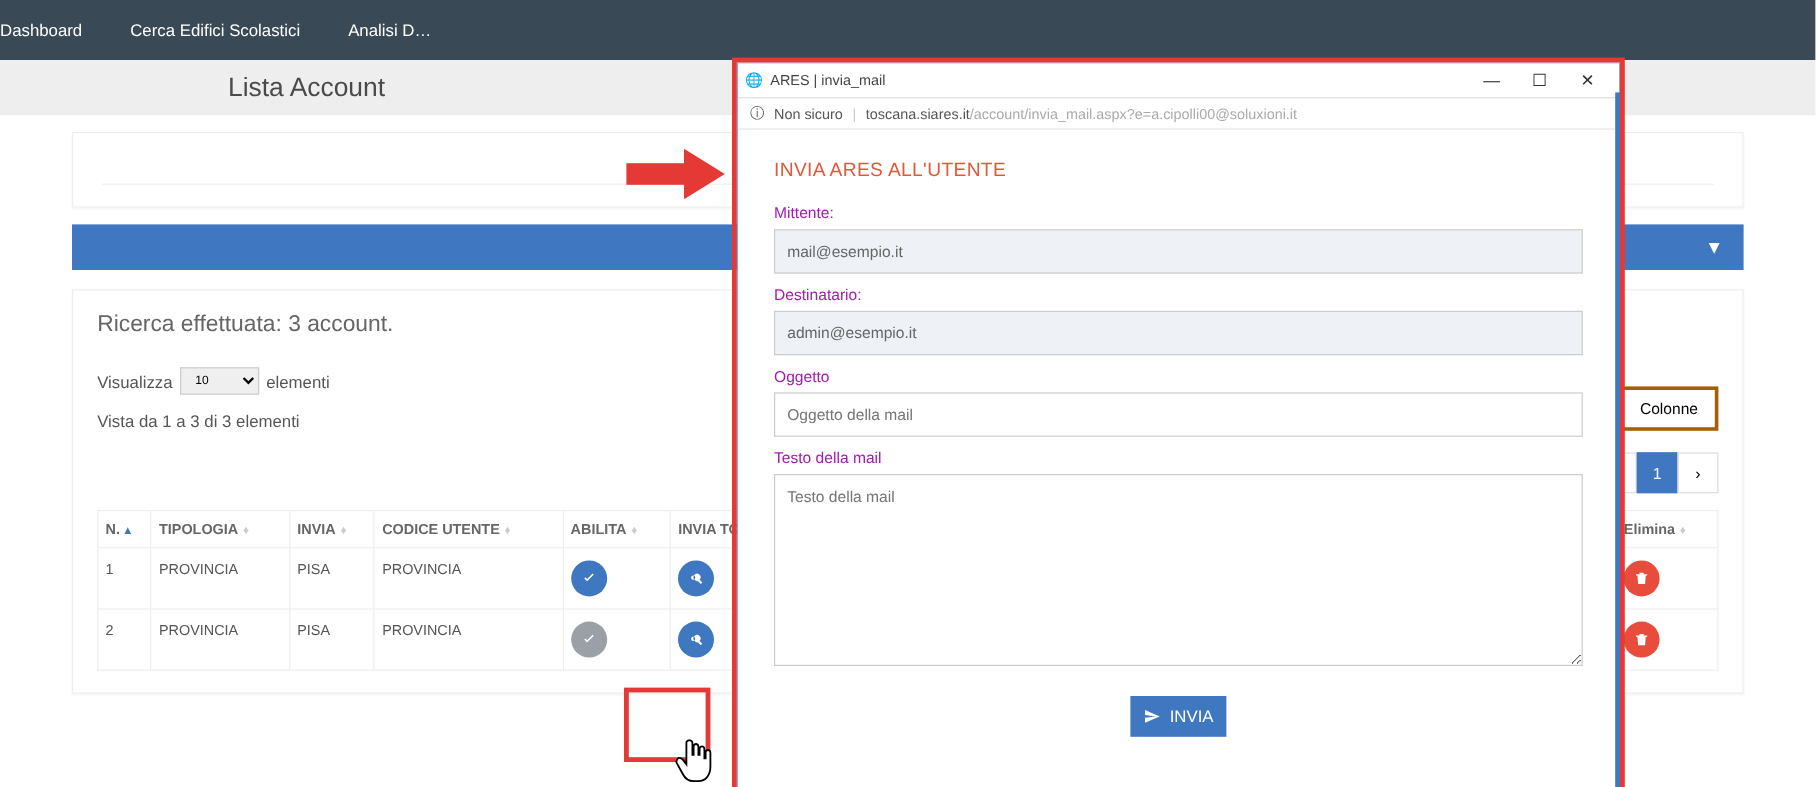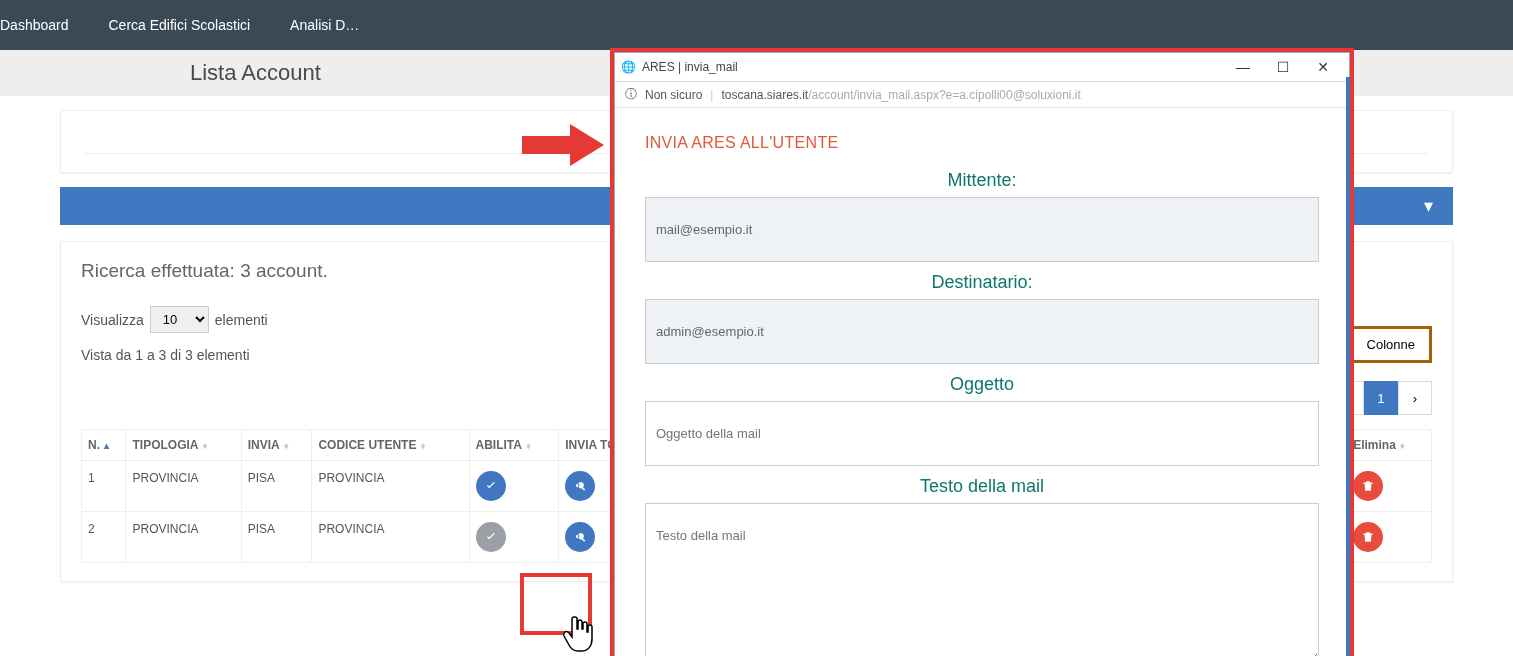--- a/index.html
+++ b/index.html
@@ -17,21 +17,21 @@
   
   .blue-bar { background: #3f78c1; height: 38px; margin-top: 14px; display: flex; justify-content: flex-end; align-items: center; padding: 0 20px; color: #fff; }
   .chevron { font-size: 18px; }
   
   .results-card { background: #fff; border: 1px solid #eee; box-shadow: 0 1px 2px rgba(0,0,0,0.05); padding: 18px 20px; margin-top: 16px; }
   .results-title { font-size: 19px; font-weight: 400; color: #666; margin-bottom: 18px; }
   
   .toolbar-row { display: flex; justify-content: space-between; align-items: flex-end; margin-top: 24px; }
   .toolbar-left { display: flex; flex-direction: column; gap: 14px; }
   .toolbar-line { display: flex; align-items: center; gap: 6px; font-size: 14px; color: #555; }
-  select { border: 1px solid #ccc; padding: 4px 14px 4px 8px; font-size: 13px; }
+  select { border: 1px solid #ccc; padding: 4px 24px 4px 8px; font-size: 10px; }
   .toolbar-right { display: flex; gap: 8px; align-items: center; }
   .btn-outline { border: 3px solid #a16207; background: #fff; padding: 8px 14px; font-size: 13px; cursor: pointer; }
   .btn-outline.csv { color: #e05a3a; border-color: #e05a3a; }
   
   .pager { display: flex; justify-content: flex-end; margin-top: 18px; }
   .pager button { width: 34px; height: 34px; border: 1px solid #ddd; background: #fff; cursor: pointer; }
   .pager .active { background: #3f78c1; color: #fff; border-color: #3f78c1; }
   
   table.datatable { width: 100%; border-collapse: collapse; margin-top: 14px; font-size: 12px; }
   .datatable th { border: 1px solid #eee; padding: 8px 6px; text-align: left; color: #666; font-weight: 600; white-space: nowrap; }
@@ -63,22 +63,22 @@
   
   
   .popup { position: absolute; left: 614px; top: 52px; width: 736px; height: 612px; background: #fff; display: flex; flex-direction: column; border: 1px solid #8fa7c9; }
   .popup .titlebar { background: #fff; border-bottom: 1px solid #ddd; display: flex; align-items: center; padding: 2px 6px; font-size: 12px; color: #444; }
   .popup .titlebar .spacer { flex: 1; }
   .popup .winbtn { width: 40px; height: 24px; display: flex; align-items: center; justify-content: center; cursor: pointer; font-size: 14px; color: #333; }
   .popup .addrbar { display: flex; align-items: center; gap: 8px; padding: 4px 10px; border-bottom: 1px solid #e5e5e5; font-size: 12px; color: #555; }
   .popup .addrbar .url-muted { color: #aaa; }
   .popup .body { padding: 26px 30px; overflow: auto; flex: 1; }
   .popup h2.form-title { color: #e05a3a; font-size: 16px; font-weight: 500; letter-spacing: .3px; margin-bottom: 18px; }
-  .popup label { display: block; font-size: 18px; color: #0f766e; margin: 10px 0 6px; text-align: center; }
-  .popup input[type=text], .popup textarea { width: 100%; border: 1px solid #ccc; padding: 24px 10px; font-size: 13px; font-family: inherit; }
+  .popup label { display: block; font-size: 13px; color: #a21caf; margin: 10px 0 6px; }
+  .popup input[type=text], .popup textarea { width: 100%; border: 1px solid #ccc; padding: 10px 10px; font-size: 13px; font-family: inherit; }
   .popup input.readonly { background: #eef2f6; color: #666; }
   .popup textarea { height: 160px; resize: vertical; }
   .popup .send-row { text-align: center; margin-top: 20px; }
   .popup .btn-send { background: #3f78c1; color: #fff; border: none; padding: 9px 11px; font-size: 14px; cursor: pointer; display: inline-flex; align-items: center; gap: 8px; }
   .popup .right-edge { position: absolute; right: -1px; top: 24px; bottom: 0; width: 4px; background: #3f78c1; }
   
 </style>
 </head>
 <body>
 

